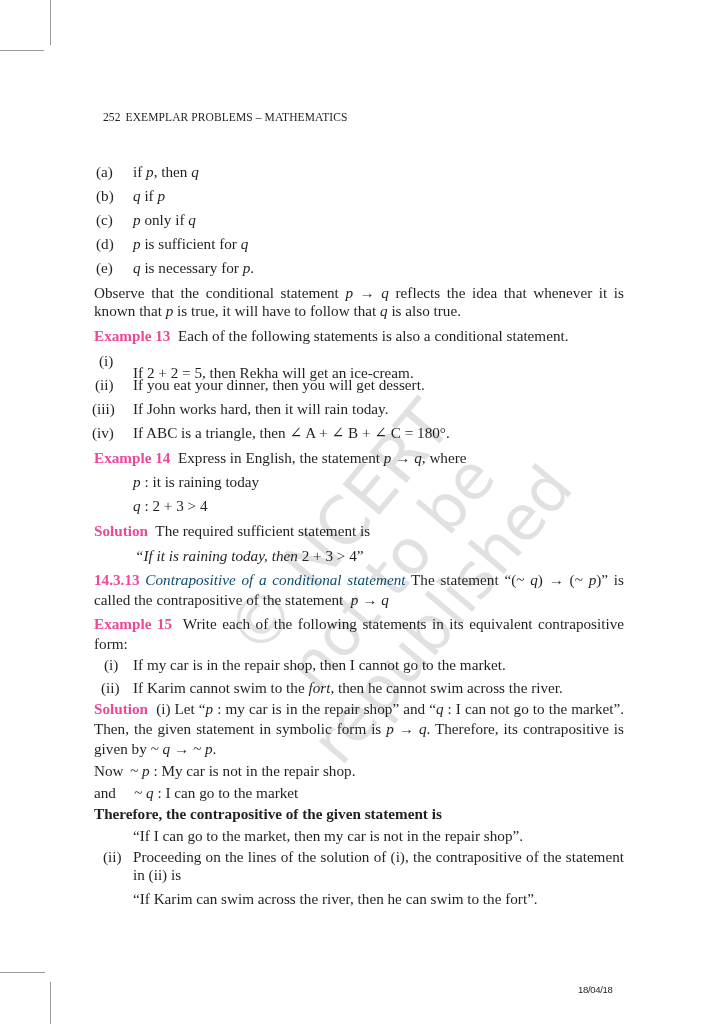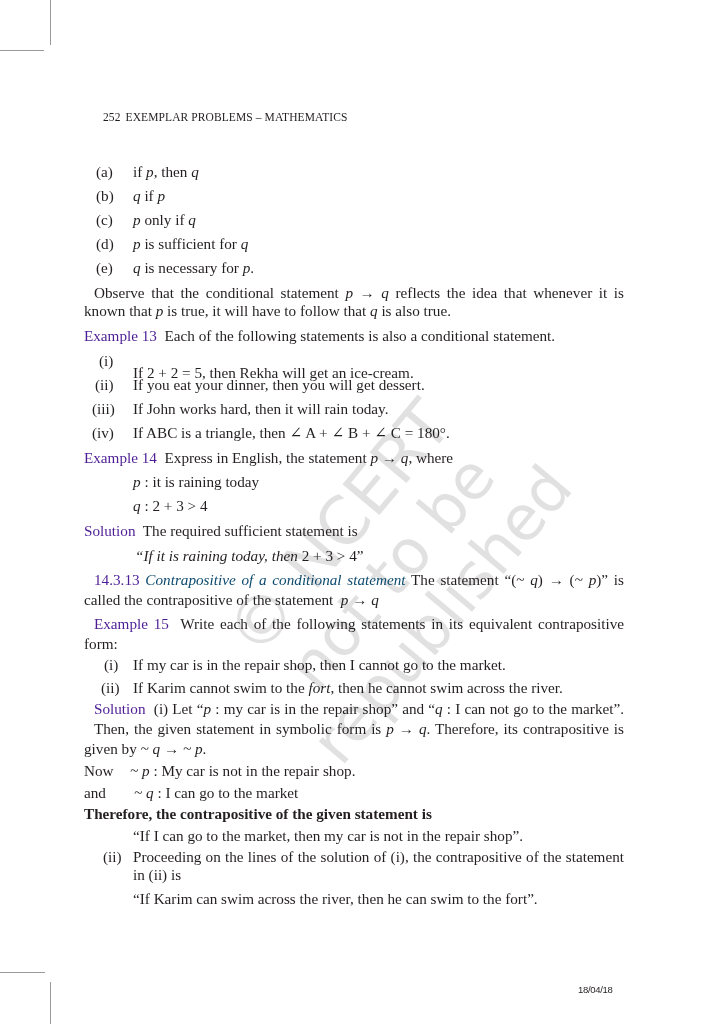--- a/index.html
+++ b/index.html
@@ -36,36 +36,36 @@
       line-height: 18px;
       white-space: nowrap;
     }
     .just {
       left: 94px;
       width: 530px;
       text-align: justify;
       text-align-last: justify;
       white-space: normal;
     }
-    .left { left: 84px; }
+    .left { left: 94px; }
     .lbl {
       position: absolute;
       text-align: right;
       font-size: 15.2px;
       line-height: 18px;
       white-space: nowrap;
     }
     .itm {
       position: absolute;
       left: 133px;
       font-size: 15.2px;
       line-height: 18px;
       white-space: nowrap;
     }
-    .blue { color: #4c1d95; font-weight: normal; }
+    .blue { color: #ec4899; font-weight: bold; }
     .blue-i { color: #0c4a6e; font-weight: normal; font-style: italic; }
     i, .it { font-style: italic; }
 
     .footer-date {
       position: absolute;
       left: 578px;
       top: 984px;
       font-family: "Liberation Sans", "DejaVu Sans", sans-serif;
       font-size: 9.5px;
       color: #231f20;

